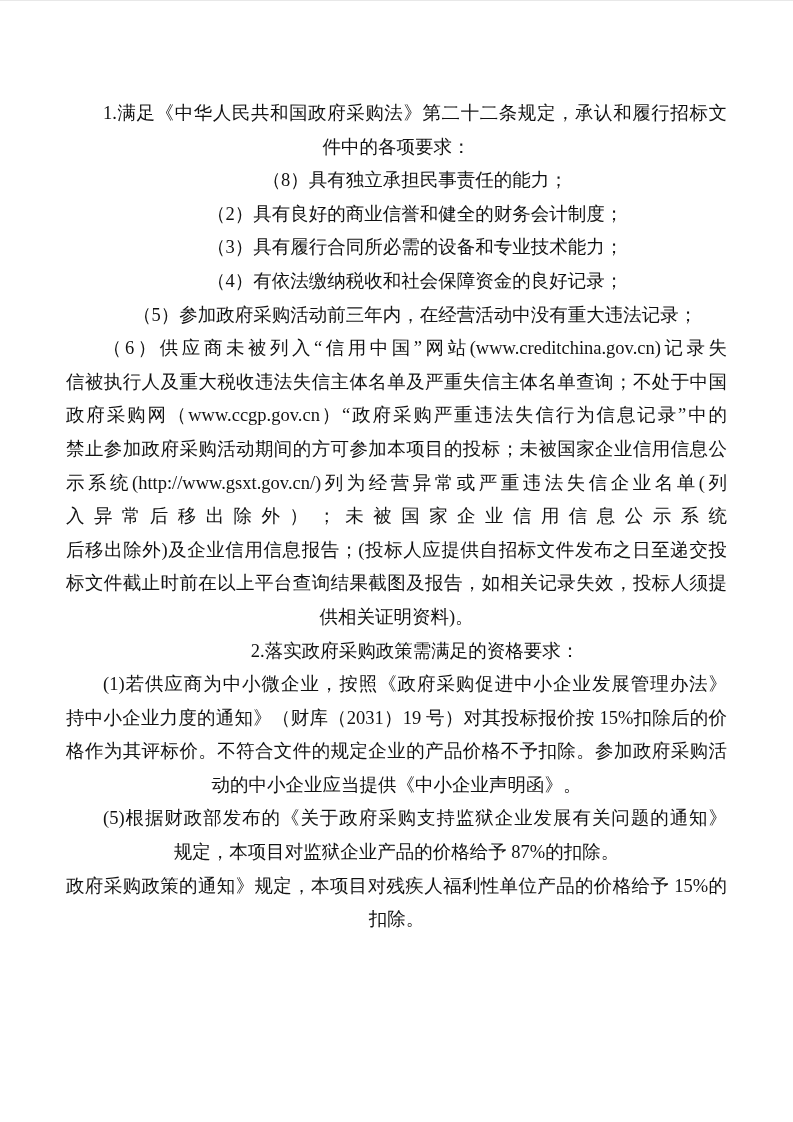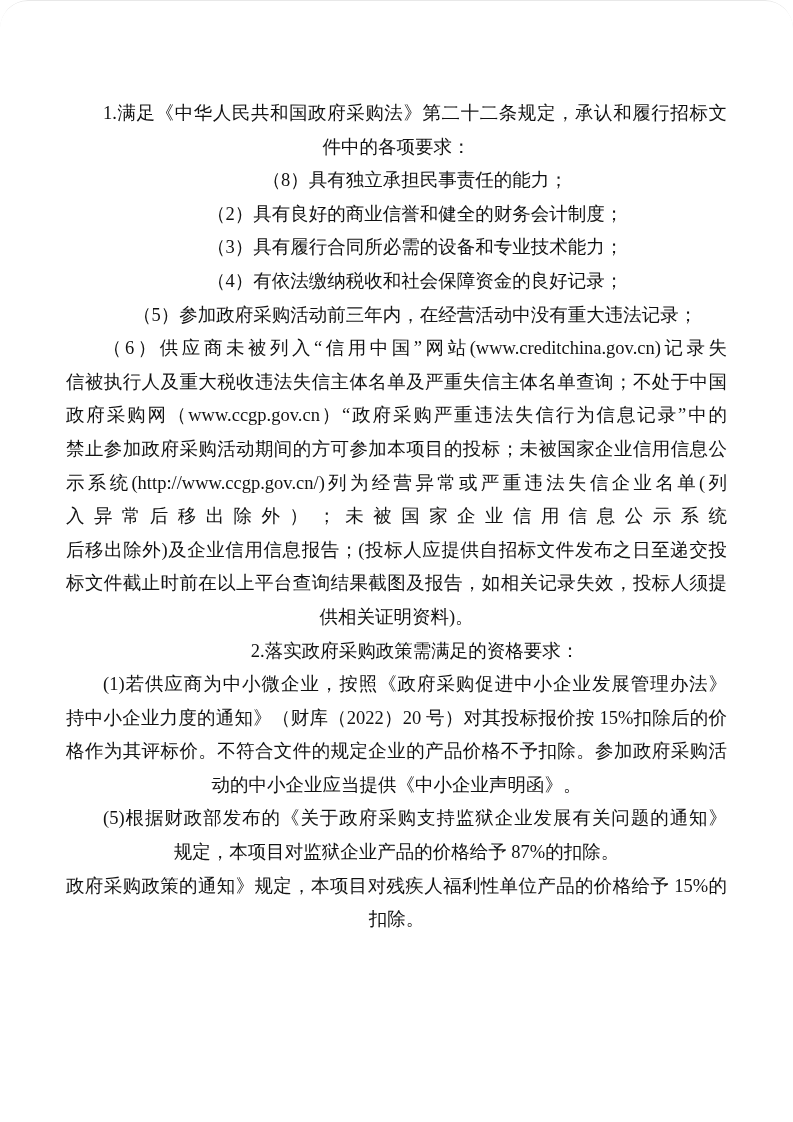--- a/index.html
+++ b/index.html
@@ -1,15 +1,15 @@
 <!DOCTYPE html>
 <html><head>
 <meta charset="utf-8">
 <style>
-  * { margin: 0; padding: 0; box-sizing: border-box; border-radius: 28px; }
+  * { margin: 0; padding: 0; box-sizing: border-box; }
   html, body { background: #ffffff; }
   body {
     width: 793px;
     height: 1122px;
     overflow: hidden;
     font-family: "Liberation Serif", "DejaVu Serif", serif;
     color: #111111;
   }
   .page {
     width: 793px;
@@ -51,28 +51,28 @@
     <div class="ln endln">件中的各项要求：</div>
     <div class="ln indent endln">（8）具有独立承担民事责任的能力；</div>
     <div class="ln indent endln">（2）具有良好的商业信誉和健全的财务会计制度；</div>
     <div class="ln indent endln">（3）具有履行合同所必需的设备和专业技术能力；</div>
     <div class="ln indent endln">（4）有依法缴纳税收和社会保障资金的良好记录；</div>
     <div class="ln indent endln">（5）参加政府采购活动前三年内，在经营活动中没有重大违法记录；</div>
     <div class="ln indent just">（6）供应商未被列入“信用中国”网站(www.creditchina.gov.cn)记录失</div>
     <div class="ln just">信被执行人及重大税收违法失信主体名单及严重失信主体名单查询；不处于中国</div>
     <div class="ln just">政府采购网（www.ccgp.gov.cn）“政府采购严重违法失信行为信息记录”中的</div>
     <div class="ln just">禁止参加政府采购活动期间的方可参加本项目的投标；未被国家企业信用信息公</div>
-    <div class="ln just">示系统(http://www.ccgp.gov.cn/)列为经营异常或严重违法失信企业名单(列</div>
+    <div class="ln just">示系统(http://www.gsxt.gov.cn/)列为经营异常或严重违法失信企业名单(列</div>
     <div class="ln just">入异常后移出除外）；未被国家企业信用信息公示系统</div>
     <div class="ln just">后移出除外)及企业信用信息报告；(投标人应提供自招标文件发布之日至递交投</div>
     <div class="ln just">标文件截止时前在以上平台查询结果截图及报告，如相关记录失效，投标人须提</div>
     <div class="ln endln">供相关证明资料)。</div>
     <div class="ln indent endln">2.落实政府采购政策需满足的资格要求：</div>
     <div class="ln indent just">(1)若供应商为中小微企业，按照《政府采购促进中小企业发展管理办法》</div>
-    <div class="ln just">持中小企业力度的通知》（财库（2022）20 号）对其投标报价按 15%扣除后的价</div>
+    <div class="ln just">持中小企业力度的通知》（财库（2031）19 号）对其投标报价按 15%扣除后的价</div>
     <div class="ln just">格作为其评标价。不符合文件的规定企业的产品价格不予扣除。参加政府采购活</div>
     <div class="ln endln">动的中小企业应当提供《中小企业声明函》。</div>
     <div class="ln indent just">(5)根据财政部发布的《关于政府采购支持监狱企业发展有关问题的通知》</div>
     <div class="ln endln">规定，本项目对监狱企业产品的价格给予 87%的扣除。</div>
     <div class="ln just">政府采购政策的通知》规定，本项目对残疾人福利性单位产品的价格给予 15%的</div>
     <div class="ln endln">扣除。</div>
   </div>
 </div>
 
 </body></html>

